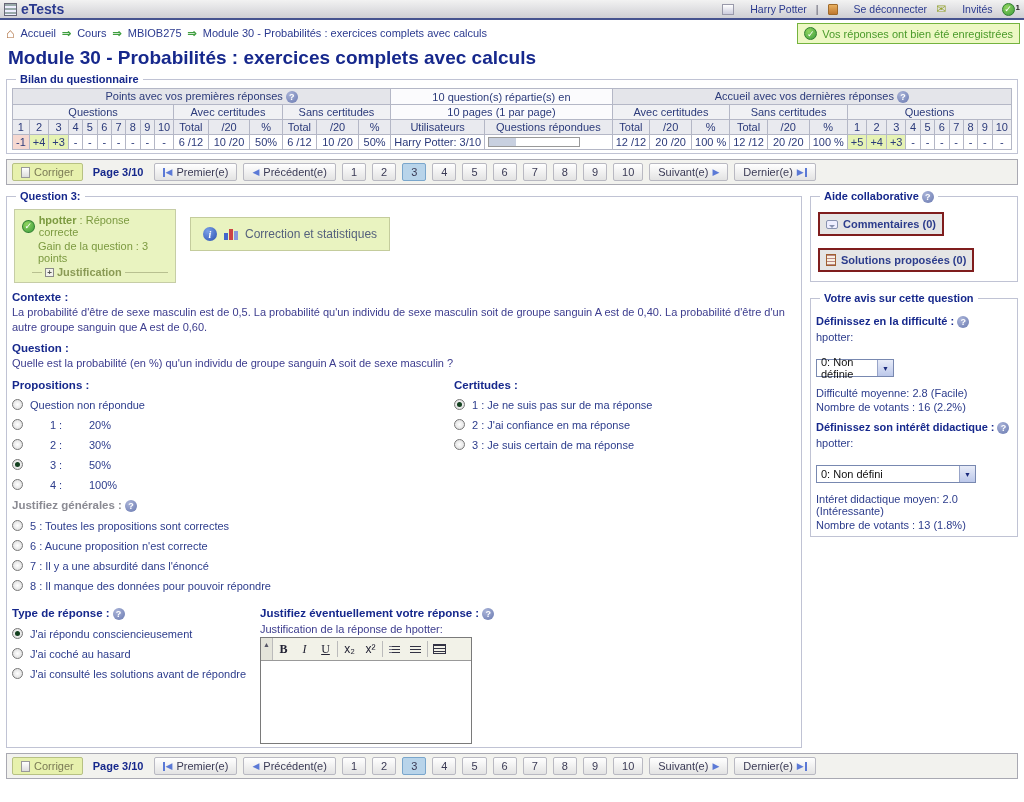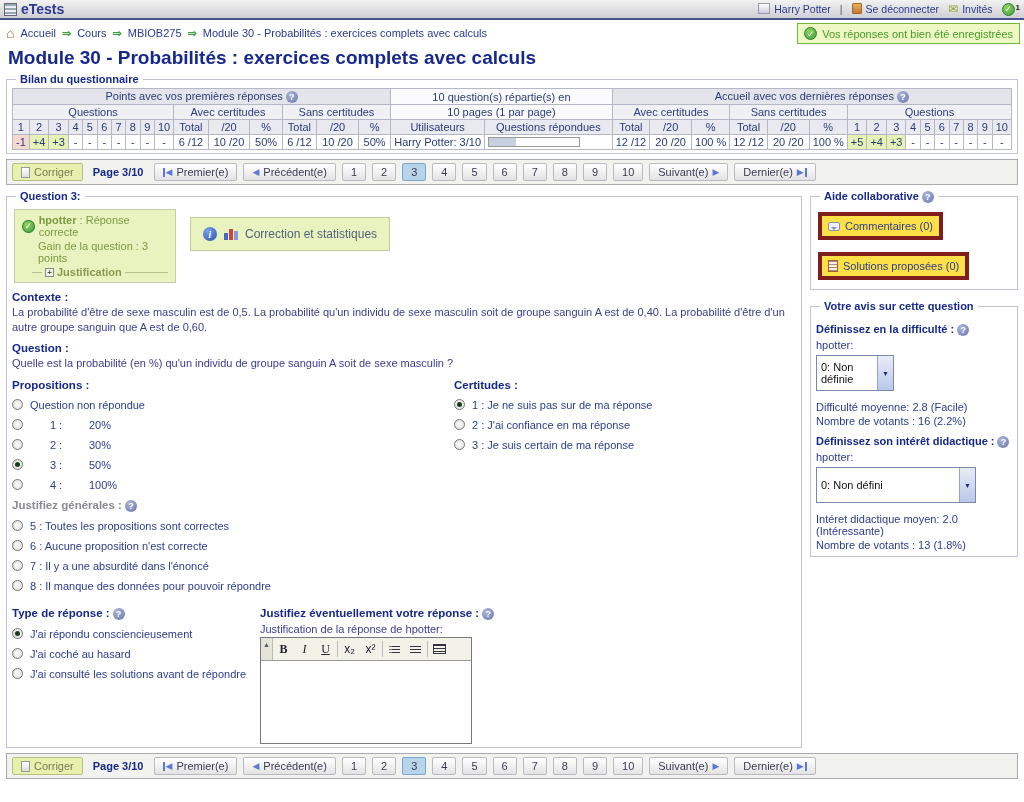--- a/index.html
+++ b/index.html
@@ -20,21 +20,21 @@
     display: flex; align-items: center;
     padding: 0 4px;
   }
   .logo-icon {
     width: 13px; height: 13px; margin-right: 4px;
     border: 1px solid #667; background:
       repeating-linear-gradient(#9aa 0 2px, #eef 2px 4px);
   }
   .logo-text { font-weight: bold; font-size: 14px; color: #2b3a8f; }
   .topbar-right { margin-left: auto; display: flex; align-items: center; gap: 9px; font-size: 10.5px; color: #2b3a8f; }
-  .user-chip { display: inline-flex; align-items: flex-start; gap: 4px; }
+  .user-chip { display: inline-flex; align-items: flex-end; gap: 16px; }
   .user-icon { width: 12px; height: 11px; border: 1px solid #99a; background: linear-gradient(#fff,#ccd); display:inline-block; }
   .book-icon { width: 10px; height: 11px; border: 1px solid #a06a2a; background: linear-gradient(#e8b060,#c07830); display:inline-block; border-radius: 1px; }
   .mail-icon { color: #96a435; font-size: 12px; line-height: 1; }
   .sep { color: #556; }
   .badge { display: inline-flex; align-items: flex-start; }
   .check-circle {
     width: 13px; height: 13px; border-radius: 50%;
     background: radial-gradient(circle at 35% 30%, #8fd45e, #3f9e3f);
     color: #fff; font-size: 9px; display: inline-flex; align-items: center; justify-content: center;
     border: 1px solid #2f7e2f;
@@ -161,30 +161,30 @@
   .tb-sep { width: 1px; background: #bbb; margin: 3px 1px; }
   .list-icon { display: inline-flex; flex-direction: column; gap: 2px; }
   .list-icon i { display: block; width: 10px; height: 1px; background: #334; }
   .list-icon.ol i { width: 8px; margin-left: 3px; box-shadow: -3px 0 0 #778; }
   .list-icon.ul2 i { width: 8px; margin-left: 3px; box-shadow: -3px 0 0 #334; }
   .table-icon { width: 13px; height: 10px; border: 1px solid #334; background:
       linear-gradient(#334 1px, transparent 1px) 0 3px/100% 3px; }
   .ed-area { height: 82px; background: #fff; }
   
   .sb-btn {
-    border: 4px solid #7f1d1d; background: #fde047; padding: 4px 6px;
-    display: inline-flex; gap: 5px; align-items: center; color: #2c3c8c; margin: 6px 2px;
+    border: 2px solid #7f1d1d; background: #e5e5e5; padding: 4px 6px;
+    display: inline-flex; gap: 5px; align-items: center; color: #2c3c8c; margin: 6px 2px; font-weight: bold;
   }
   .bubble-icon { width: 12px; height: 9px; border: 1px solid #8892b0; border-radius: 2px; background: #eef; position: relative; }
   .bubble-icon::after { content: ""; position: absolute; left: 2px; bottom: -3px; border: 3px solid transparent; border-top-color: #8892b0; }
   .note-icon { width: 10px; height: 12px; border: 1px solid #a06030; background:
       linear-gradient(#b88 1px, transparent 1px) 1px 3px/7px 3px #f8f0e0; }
   .sb-text { color: #2c3c8c; margin: 2px 0; }
   .sb-lbl { font-weight: bold; color: #16288c; margin: 8px 0 3px; }
-  .sel { display: inline-flex; border: 1px solid #7888b0; background: #fff; height: 36px; align-items: center; margin: 2px 0 8px; }
+  .sel { display: inline-flex; border: 1px solid #7888b0; background: #fff; height: 18px; align-items: center; margin: 14px 0 8px; }
   .sel .v { padding: 0 4px; font-size: 11px; color: #111; flex: 1; text-align: left; }
   .sel .ab { width: 16px; align-self: stretch; background: linear-gradient(#e8ecf8, #bcc8ea); border-left: 1px solid #98a4c8; display: flex; align-items: center; justify-content: center; font-size: 7px; color: #1a2a7c; }
   .sel1 { width: 78px; }
   .sel2 { width: 160px; }
 </style>
 </head>
 <body>
 
 <div class="topbar">
   <span class="logo-icon"></span>

